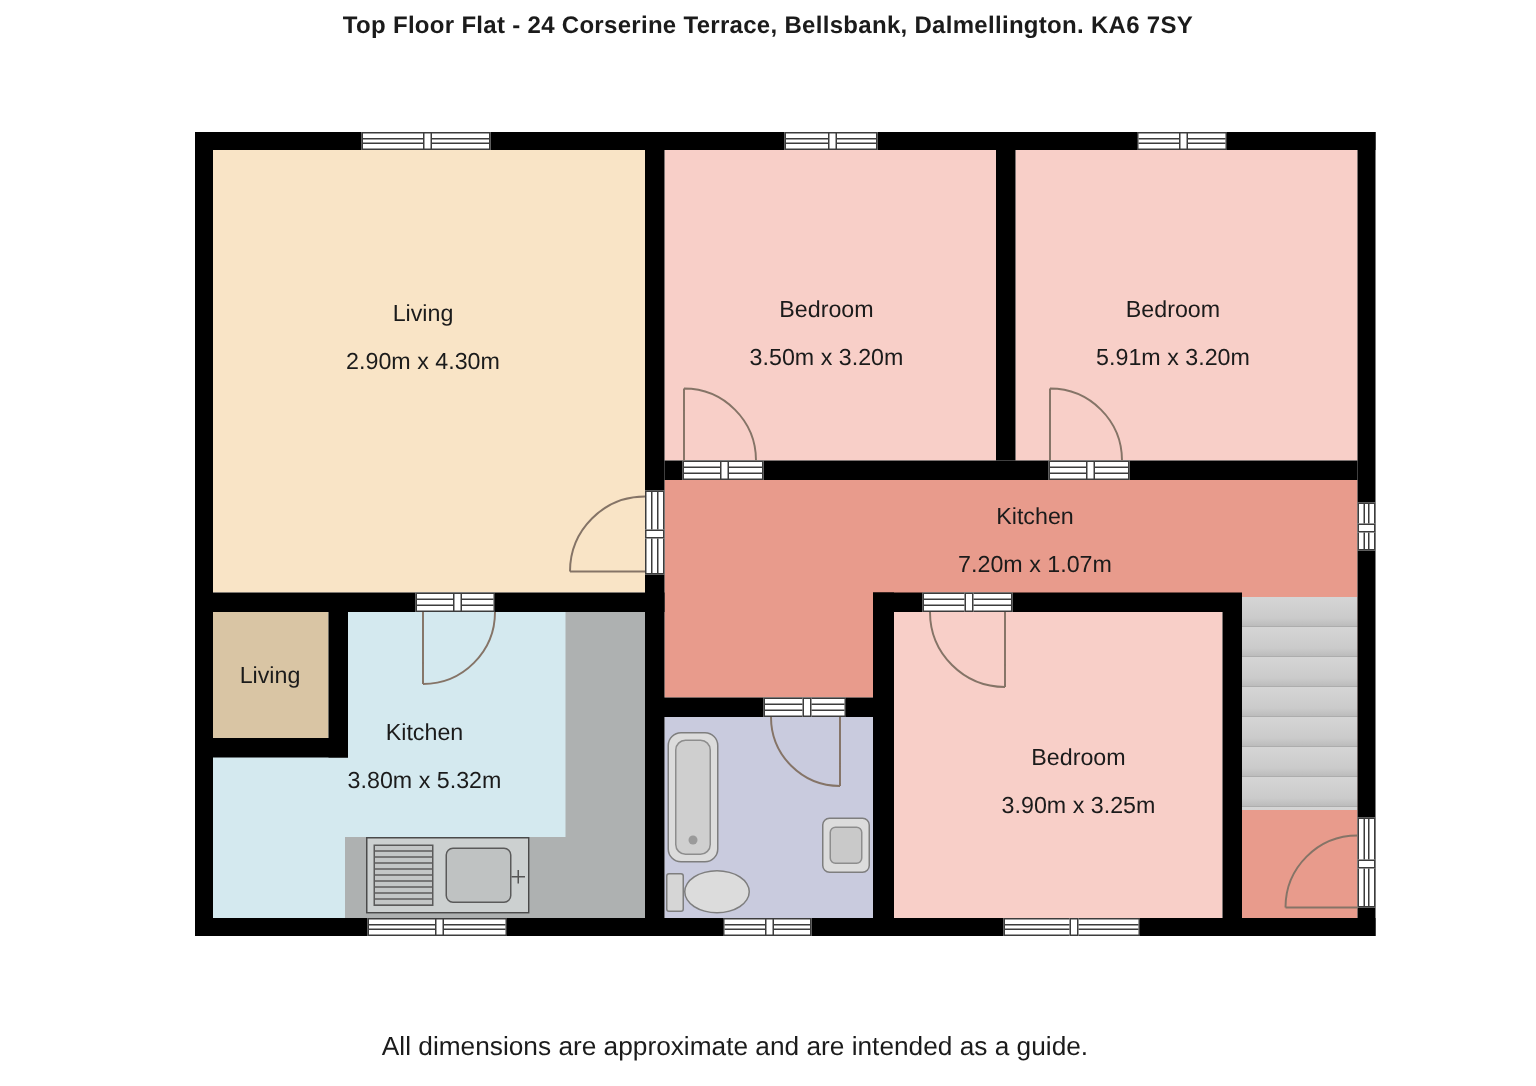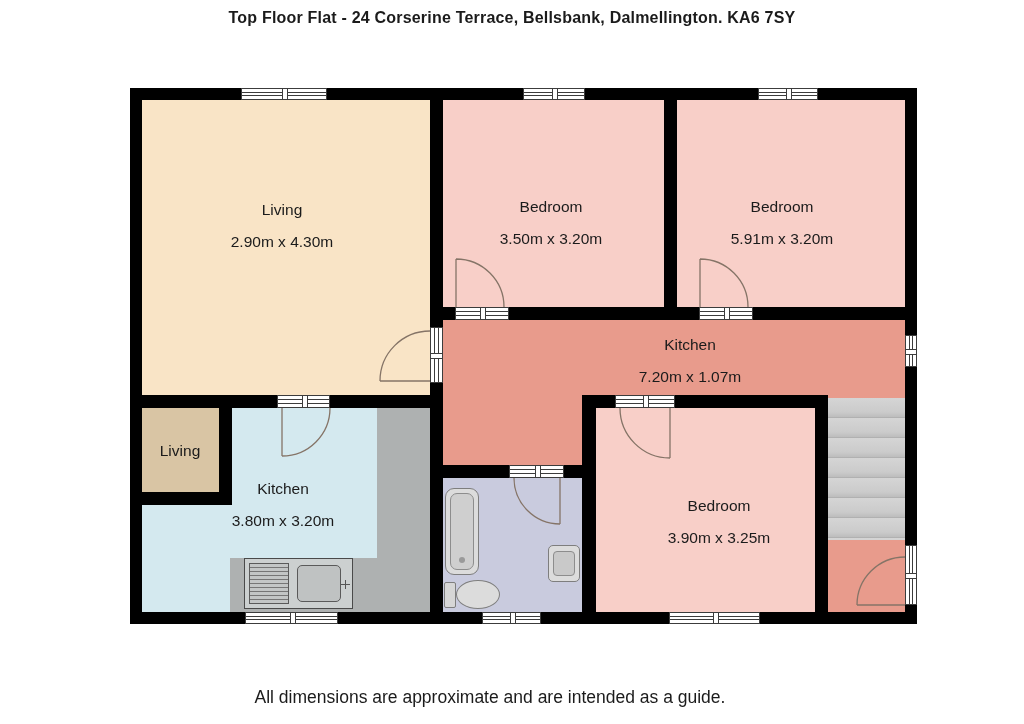--- a/index.html
+++ b/index.html
@@ -163,21 +163,21 @@
   </div>
   <div class="label" style="left:560px;top:247px;">
     <div>Kitchen</div>
     <div class="dims">7.20m x 1.07m</div>
   </div>
   <div class="label" style="left:50px;top:353px;">
     <div>Living</div>
   </div>
   <div class="label" style="left:153px;top:391px;">
     <div>Kitchen</div>
-    <div class="dims">3.80m x 3.20m</div>
+    <div class="dims">3.80m x 5.32m</div>
   </div>
   <div class="label" style="left:589px;top:408px;">
     <div>Bedroom</div>
     <div class="dims">3.90m x 3.25m</div>
   </div>
 
 </div>
 
 <div class="footer">All dimensions are approximate and are intended as a guide.</div>
 

